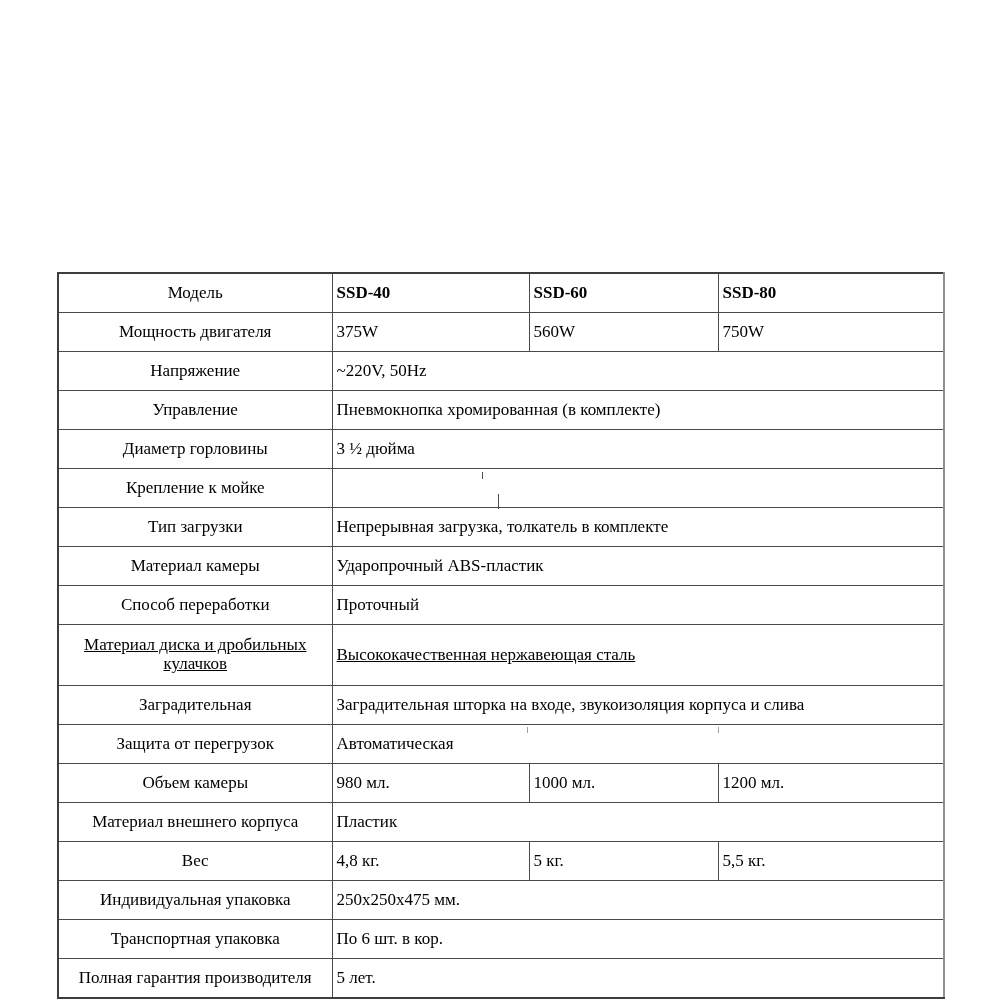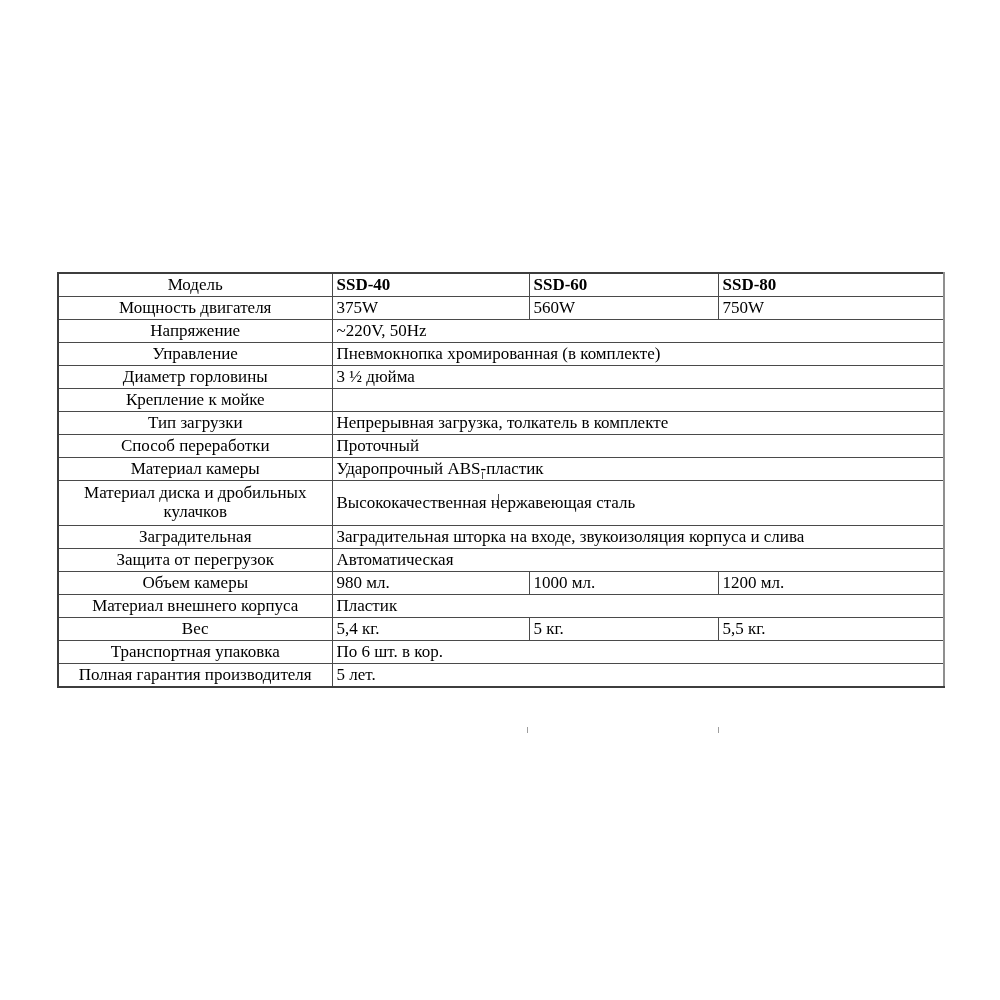--- a/index.html
+++ b/index.html
@@ -25,40 +25,41 @@
     border-collapse: collapse;
     table-layout: fixed;
     border: 2px solid #3d3d3d;
     border-right-color: #8f8f8f;
     font-size: 17px;
     color: #000000;
   }
   table.spec td {
     border: 1px solid #4a4a4a;
     height: 22px;
-    padding: 0 4px;
+    padding: 8px 4px;
     vertical-align: middle;
     line-height: 1.1;
     overflow: hidden;
     white-space: nowrap;
   }
   td.lbl {
     text-align: center;
     padding-left: 6px;
   }
   td.val {
   }
   td.center {
     text-align: center;
   }
   td.bold {
     font-weight: bold;
   }
   tr.tall td {
     height: 44px;
+    text-decoration: underline;
   }
   tr.tall td.lbl {
     white-space: normal;
   }
   
   .artifact {
     position: absolute;
     width: 1px;
     background: #9e9e9e;
   }
@@ -115,27 +116,27 @@
       <td class="lbl">Крепление к мойке</td>
       <td class="val" colspan="3"></td>
     </tr>
 
     <tr>
       <td class="lbl">Тип загрузки</td>
       <td class="val" colspan="3">Непрерывная загрузка, толкатель в комплекте</td>
     </tr>
 
     <tr>
-      <td class="lbl">Способ переработки</td>
-      <td class="val" colspan="3">Проточный</td>
+      <td class="lbl">Материал камеры</td>
+      <td class="val" colspan="3">Ударопрочный ABS-пластик</td>
     </tr>
 
     <tr>
-      <td class="lbl">Материал камеры</td>
-      <td class="val" colspan="3">Ударопрочный ABS-пластик</td>
+      <td class="lbl">Способ переработки</td>
+      <td class="val" colspan="3">Проточный</td>
     </tr>
 
     <tr class="tall">
       <td class="lbl">Материал диска и дробильных кулачков</td>
       <td class="val" colspan="3">Высококачественная нержавеющая сталь</td>
     </tr>
 
     <tr>
       <td class="lbl">Заградительная</td>
       <td class="val" colspan="3">Заградительная шторка на входе, звукоизоляция корпуса и слива</td>
@@ -153,25 +154,29 @@
       <td class="val">1200 мл.</td>
     </tr>
 
     <tr>
       <td class="lbl">Материал внешнего корпуса</td>
       <td class="val" colspan="3">Пластик</td>
     </tr>
 
     <tr>
       <td class="lbl">Вес</td>
-      <td class="val">5,4 кг.</td>
+      <td class="val">4,8 кг.</td>
       <td class="val">5 кг.</td>
       <td class="val">5,5 кг.</td>
     </tr>
 
+    <tr>
+      <td class="lbl">Индивидуальная упаковка</td>
+      <td class="val" colspan="3">250x250x475 мм.</td>
+    </tr>
 
     <tr>
       <td class="lbl">Транспортная упаковка</td>
       <td class="val" colspan="3">По 6 шт. в кор.</td>
     </tr>
 
     <tr>
       <td class="lbl">Полная гарантия производителя</td>
       <td class="val" colspan="3">5 лет.</td>
     </tr>

